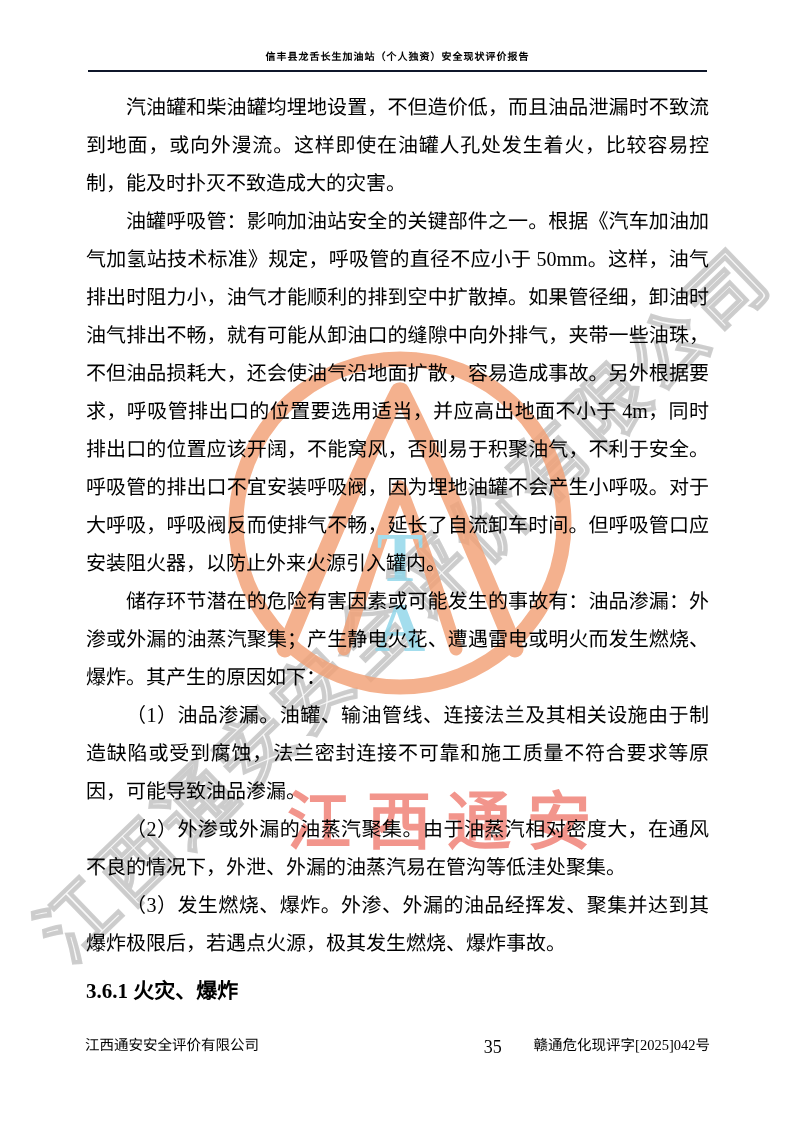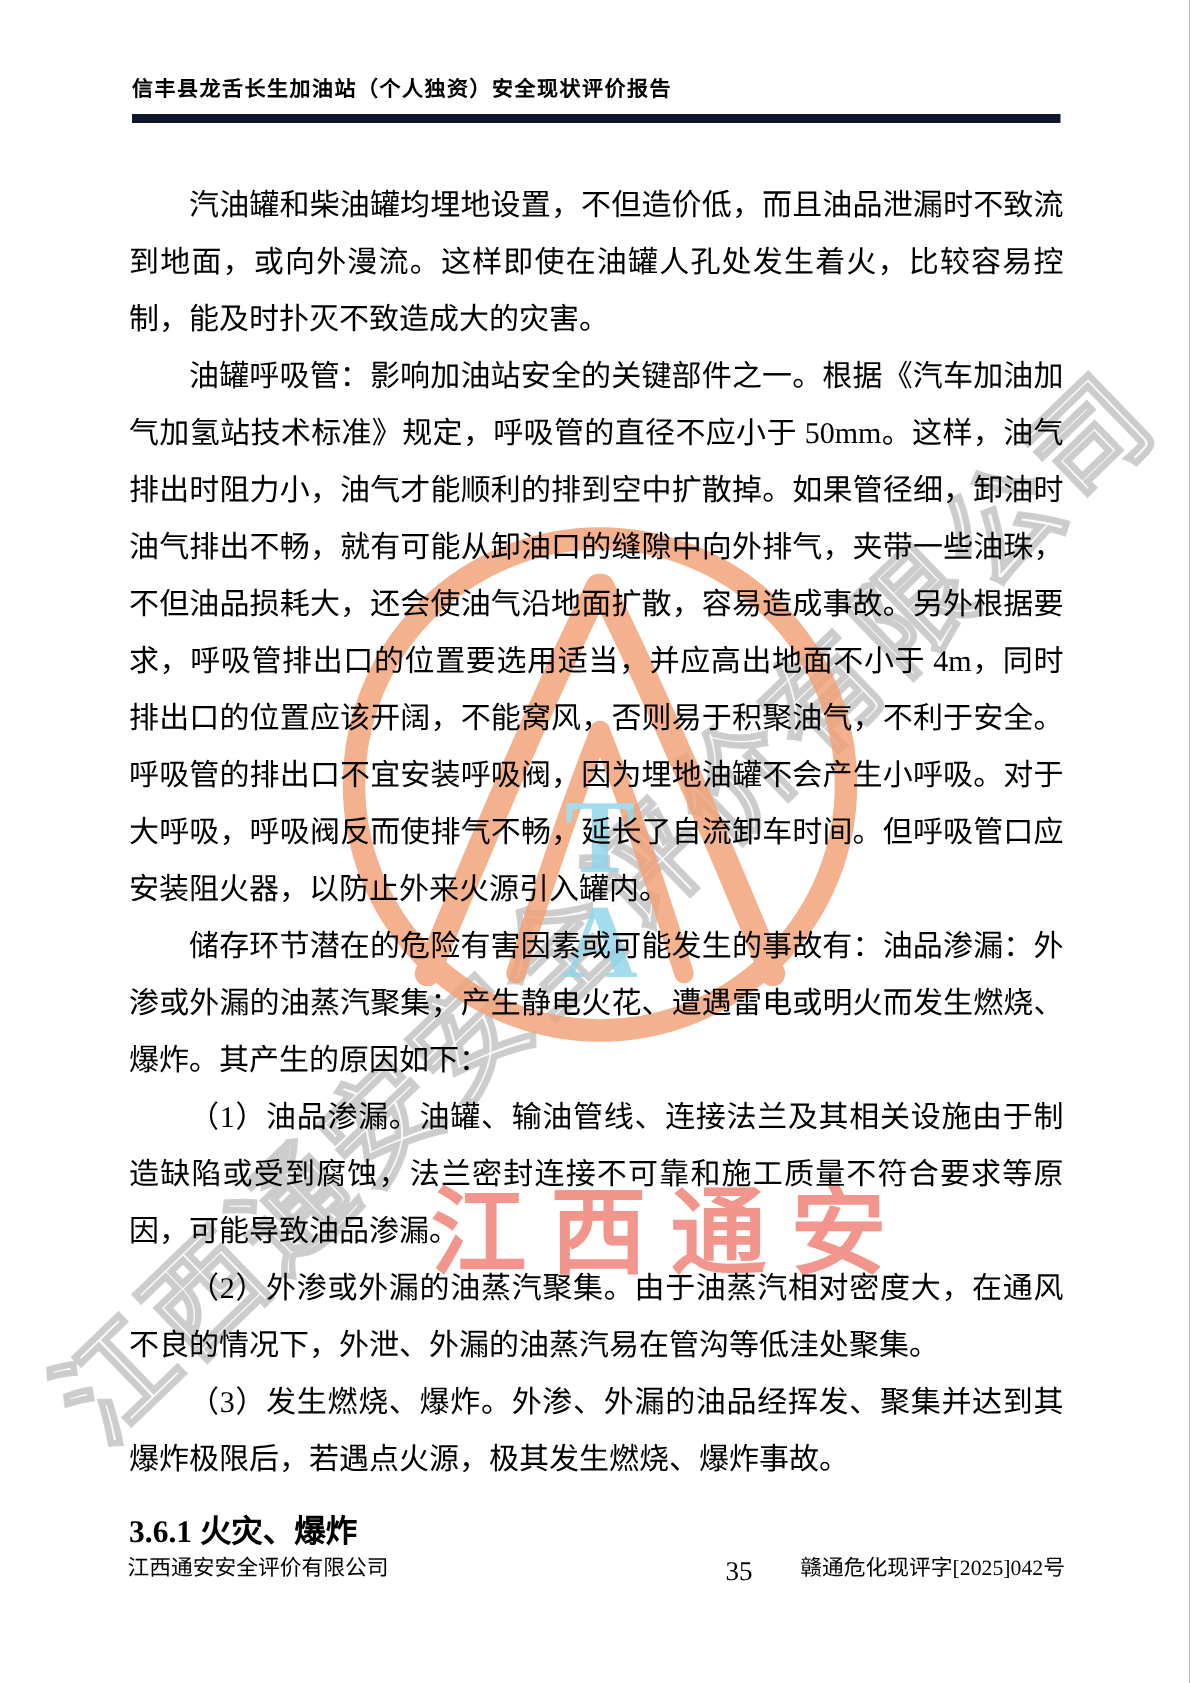--- a/index.html
+++ b/index.html
@@ -37,28 +37,29 @@
     letter-spacing:16px;
     white-space:nowrap;
     color:rgba(231,62,45,0.55);
   }
   
   .content{position:absolute;inset:0;z-index:1;}
   .doc-header{
     margin:0 86px 0 88px;
     padding-top:48px;
     padding-bottom:7px;
-    border-bottom:6px solid #0f172a;
-    font-size:14px;
+    border-bottom:2px solid #0f172a;
+    text-align:center;
+    font-size:10px;
     font-weight:bold;
     letter-spacing:1px;
   }
   .doc-body{
     margin:0 84px 0 86px;
-    padding-top:36px;
+    padding-top:16px;
     font-size:20px;
     line-height:38px;
     text-align:justify;
   }
   .doc-body p{margin:0;text-indent:2em;}
   .h-sec{
     margin:12px 0 0 0;
     font-size:24px;
     font-weight:bold;
     line-height:34px;

